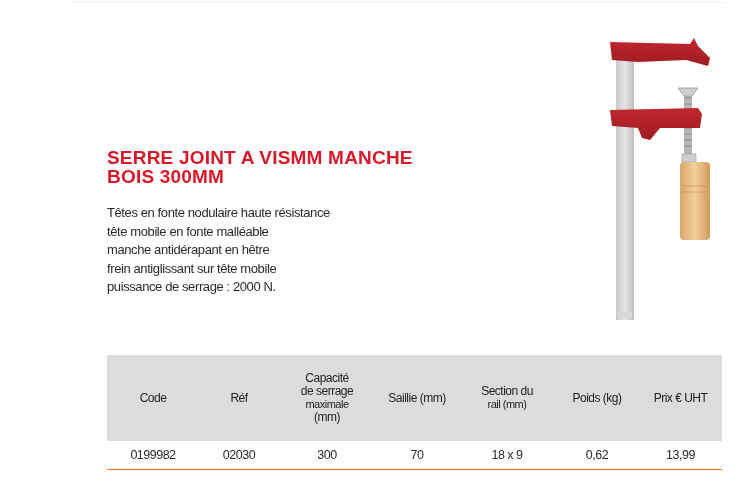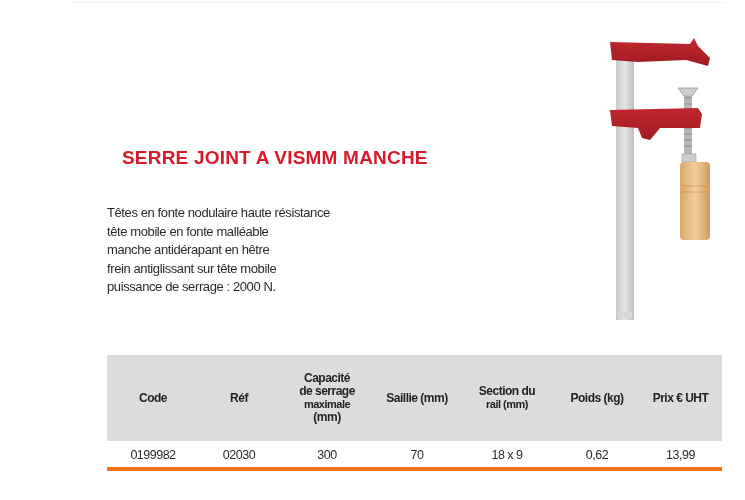--- a/index.html
+++ b/index.html
@@ -3,44 +3,45 @@
   <meta charset="utf-8">
   <style>
     html, body { margin: 0; padding: 0; background: #ffffff; }
     body { width: 745px; height: 500px; position: relative; overflow: hidden;
            font-family: "Liberation Sans", "DejaVu Sans", sans-serif; color: #222; }
     .top-rule { position: absolute; left: 70px; top: 2px; width: 655px; height: 1px; background: #f1f1f1; }
 
     .title { position: absolute; left: 107px; top: 148px; width: 360px;
              color: #d7192a; font-weight: bold; font-size: 19px; line-height: 19px;
              letter-spacing: 0.2px; font-family: "Liberation Sans", sans-serif; }
-    .title div { white-space: nowrap; margin-left: 15px; }
+    .title div { white-space: nowrap; }
 
     .desc { position: absolute; left: 107px; top: 204px; font-size: 13px; line-height: 18.6px;
             color: #2a2a2a; letter-spacing: -0.4px; font-family: Liberation Sans, sans-serif; }
     .desc div { white-space: nowrap; }
 
     .product-image { position: absolute; left: 598px; top: 36px; width: 122px; height: 290px; }
 
     table.specs { position: absolute; left: 107px; top: 355px; width: 615px; border-collapse: collapse;
                   font-family: "Liberation Sans", sans-serif; }
     table.specs thead tr { background: #dcdcdc; height: 86px; }
-    table.specs th { font-weight: bold; font-size: 12px; line-height: 13px; color: #222;
+    table.specs th { font-weight: normal; font-size: 12px; line-height: 13px; color: #222;
                      text-align: center; vertical-align: middle; padding: 0 2px; letter-spacing: -0.5px; }
-    table.specs tbody tr { height: 28px; border-bottom: 4px solid #f97316; }
+    table.specs tbody tr { height: 28px; border-bottom: 1px solid #f97316; }
     table.specs td { font-size: 12.5px; text-align: center; color: #2a2a2a; letter-spacing: -0.5px; padding-top: 2px; }
     td.code { color: #d7192a; }
   </style>
 </head>
 <body>
 
 <div class="top-rule"></div>
 
 <div class="title">
   <div>SERRE JOINT A VISMM MANCHE</div>
+  <div>BOIS 300MM</div>
 </div>
 
 <div class="desc">
   <div>Têtes en fonte nodulaire haute résistance</div>
   <div>tête mobile en fonte malléable</div>
   <div>manche antidérapant en hêtre</div>
   <div>frein antiglissant sur tête mobile</div>
   <div>puissance de serrage : 2000 N.</div>
 </div>
 

